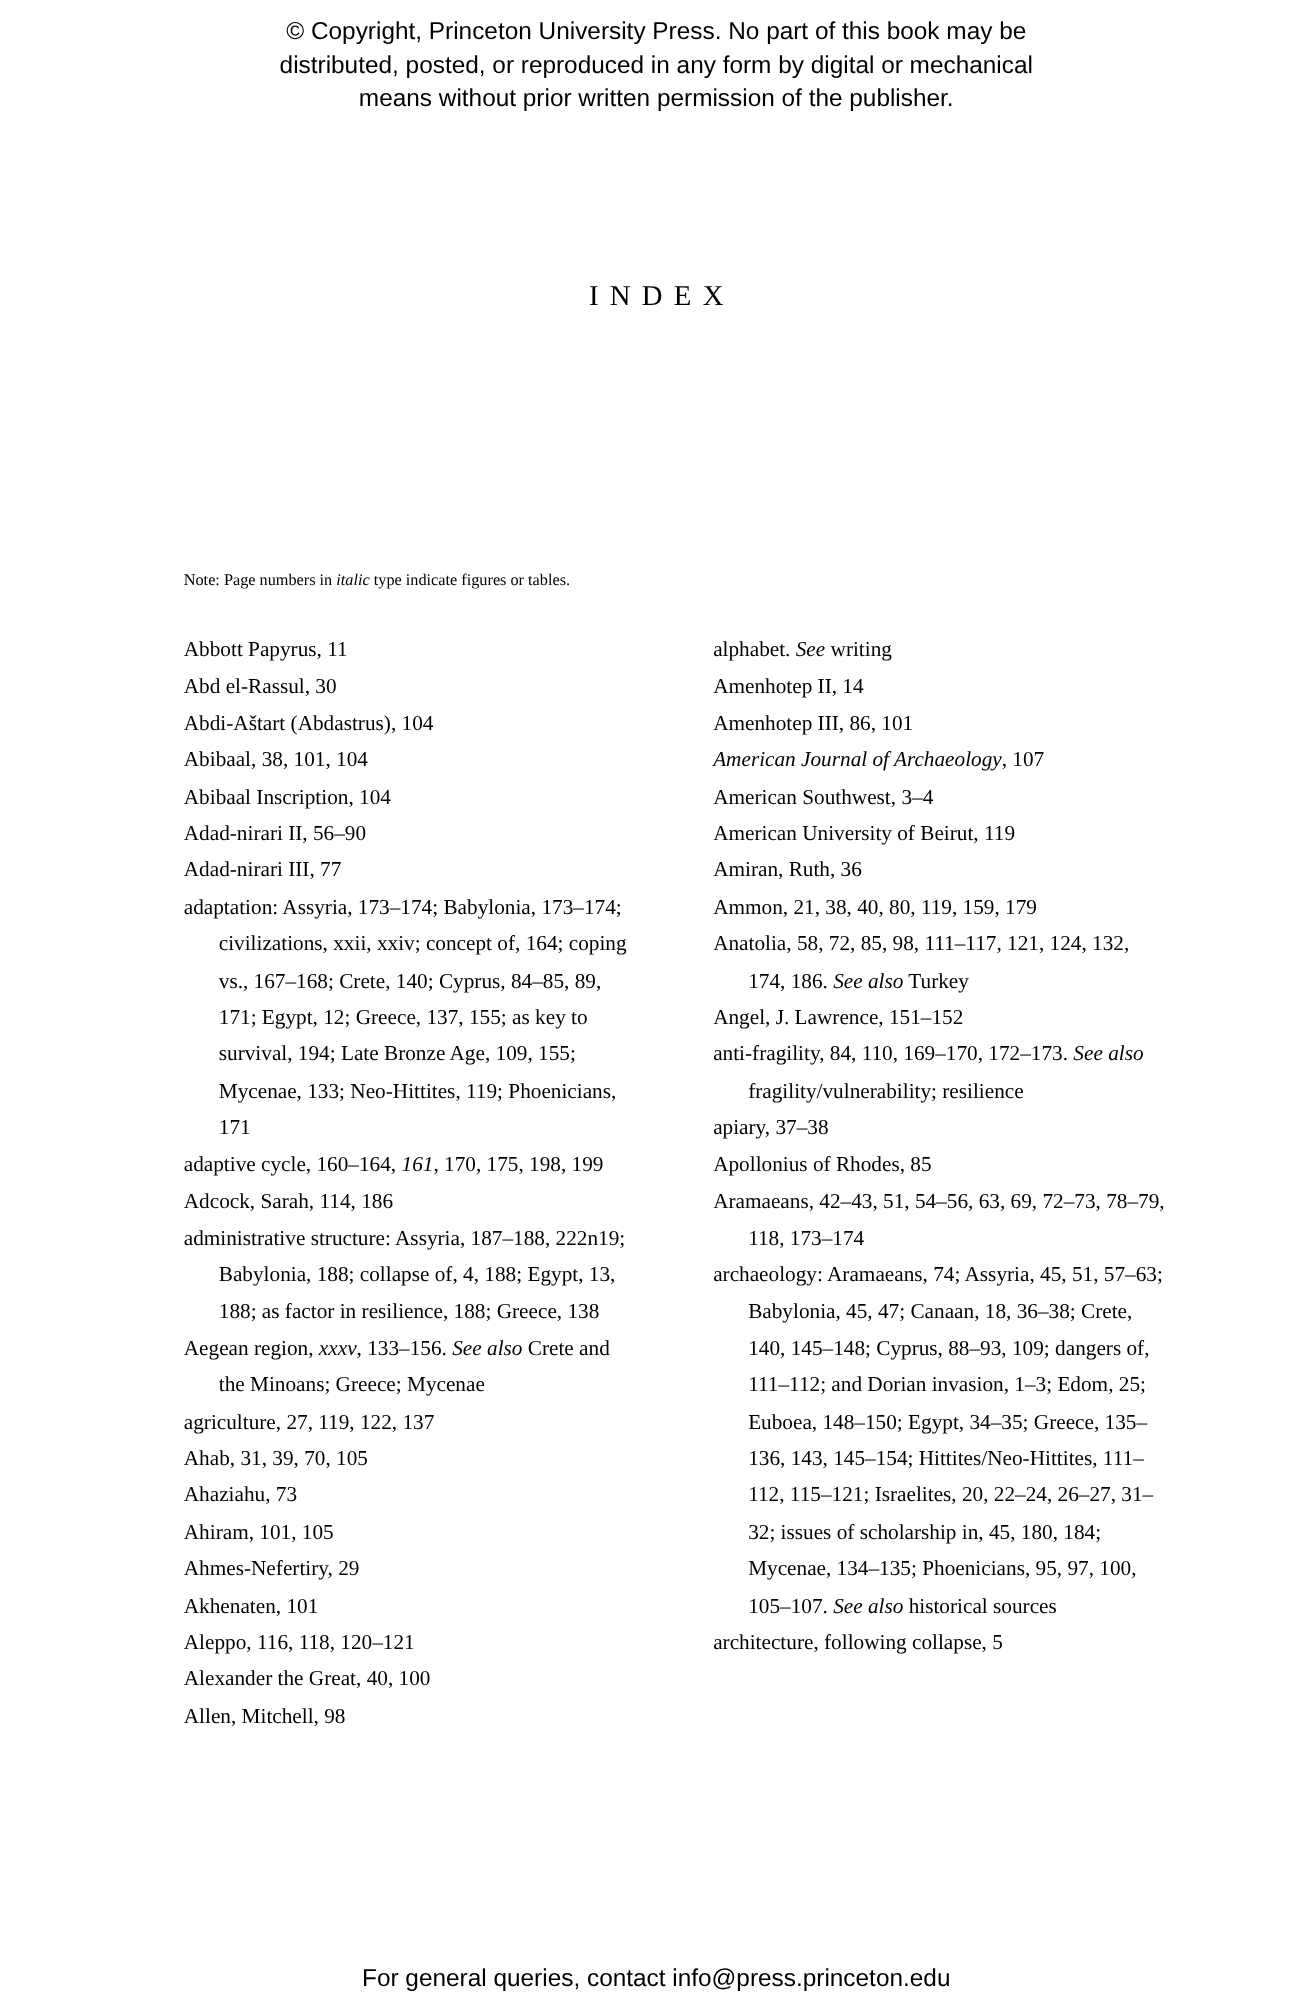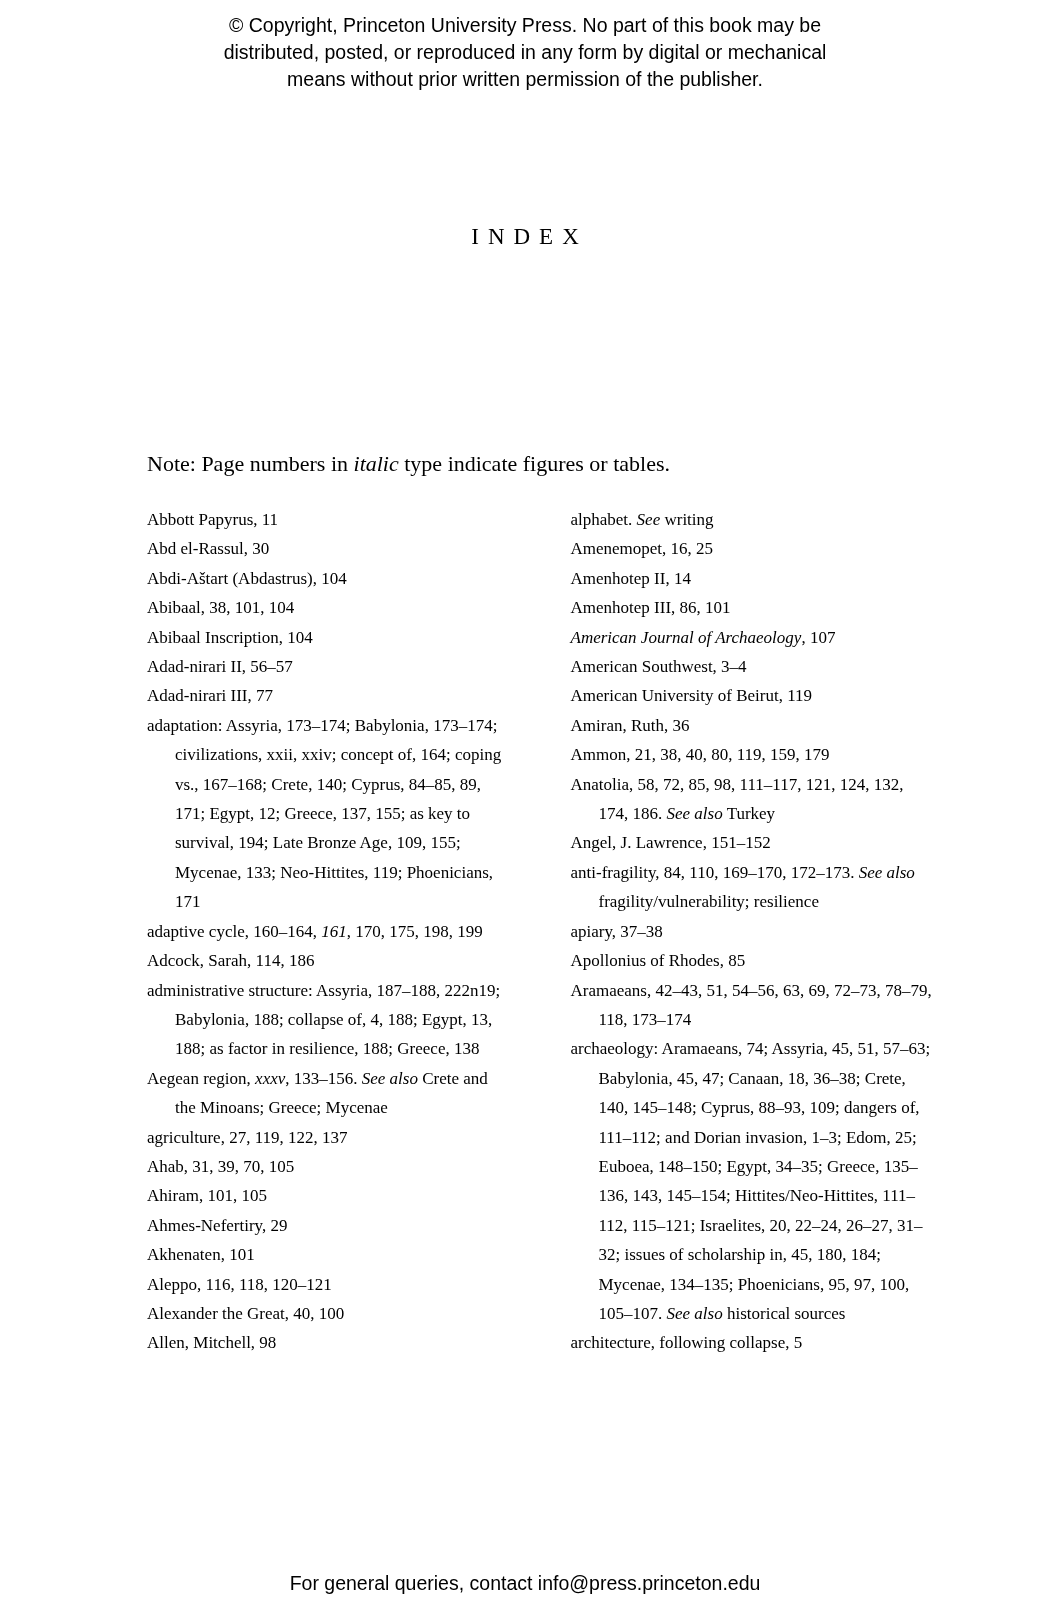--- a/index.html
+++ b/index.html
@@ -31,21 +31,21 @@
     text-align: center;
     font-size: 23px;
     letter-spacing: 9px;
     text-indent: 9px;
     font-weight: normal;
   }
   .note {
     position: absolute;
     top: 449px;
     left: 147px;
-    font-size: 22px;
+    font-size: 13px;
     line-height: 29px;
     text-align: right;
   }
   .columns {
     position: absolute;
     top: 505px;
     left: 147px;
     width: 786px;
     display: flex;
     gap: 61px;
@@ -86,39 +86,39 @@
 
   <div class="note"><span>Note: Page numbers in </span><span class="it">italic</span><span> type indicate figures or tables.</span></div>
 
   <div class="columns">
     <div class="col">
         <div class="entry"><span>Abbott Papyrus, 11</span></div>
         <div class="entry"><span>Abd el-Rassul, 30</span></div>
         <div class="entry"><span>Abdi-Aštart (Abdastrus), 104</span></div>
         <div class="entry"><span>Abibaal, 38, 101, 104</span></div>
         <div class="entry"><span>Abibaal Inscription, 104</span></div>
-        <div class="entry"><span>Adad-nirari II, 56–57</span></div>
+        <div class="entry"><span>Adad-nirari II, 56–90</span></div>
         <div class="entry"><span>Adad-nirari III, 77</span></div>
         <div class="entry"><span>adaptation: Assyria, 173–174; Babylonia, 173–174; civilizations, xxii, xxiv; concept of, 164; coping vs., 167–168; Crete, 140; Cyprus, 84–85, 89, 171; Egypt, 12; Greece, 137, 155; as key to survival, 194; Late Bronze Age, 109, 155; Mycenae, 133; Neo-Hittites, 119; Phoenicians, 171</span></div>
         <div class="entry"><span>adaptive cycle, 160–164, </span><span class="it">161</span><span>, 170, 175, 198, 199</span></div>
         <div class="entry"><span>Adcock, Sarah, 114, 186</span></div>
         <div class="entry"><span>administrative structure: Assyria, 187–188, 222n19; Babylonia, 188; collapse of, 4, 188; Egypt, 13, 188; as factor in resilience, 188; Greece, 138</span></div>
         <div class="entry"><span>Aegean region, </span><span class="it">xxxv</span><span>, 133–156. </span><span class="it">See also</span><span> Crete and the Minoans; Greece; Mycenae</span></div>
         <div class="entry"><span>agriculture, 27, 119, 122, 137</span></div>
         <div class="entry"><span>Ahab, 31, 39, 70, 105</span></div>
+        <div class="entry"><span>Ahaziahu, 73</span></div>
         <div class="entry"><span>Ahiram, 101, 105</span></div>
         <div class="entry"><span>Ahmes-Nefertiry, 29</span></div>
         <div class="entry"><span>Akhenaten, 101</span></div>
         <div class="entry"><span>Aleppo, 116, 118, 120–121</span></div>
         <div class="entry"><span>Alexander the Great, 40, 100</span></div>
         <div class="entry"><span>Allen, Mitchell, 98</span></div>
       </div>
     <div class="col">
         <div class="entry"><span>alphabet. </span><span class="it">See</span><span> writing</span></div>
-        <div class="entry"><span>Amenemopet, 16, 25</span></div>
         <div class="entry"><span>Amenhotep II, 14</span></div>
         <div class="entry"><span>Amenhotep III, 86, 101</span></div>
         <div class="entry"><span class="it">American Journal of Archaeology</span><span>, 107</span></div>
         <div class="entry"><span>American Southwest, 3–4</span></div>
         <div class="entry"><span>American University of Beirut, 119</span></div>
         <div class="entry"><span>Amiran, Ruth, 36</span></div>
         <div class="entry"><span>Ammon, 21, 38, 40, 80, 119, 159, 179</span></div>
         <div class="entry"><span>Anatolia, 58, 72, 85, 98, 111–117, 121, 124, 132, 174, 186. </span><span class="it">See also</span><span> Turkey</span></div>
         <div class="entry"><span>Angel, J. Lawrence, 151–152</span></div>
         <div class="entry"><span>anti-fragility, 84, 110, 169–170, 172–173. </span><span class="it">See also</span><span> fragility/vulnerability; resilience</span></div>

